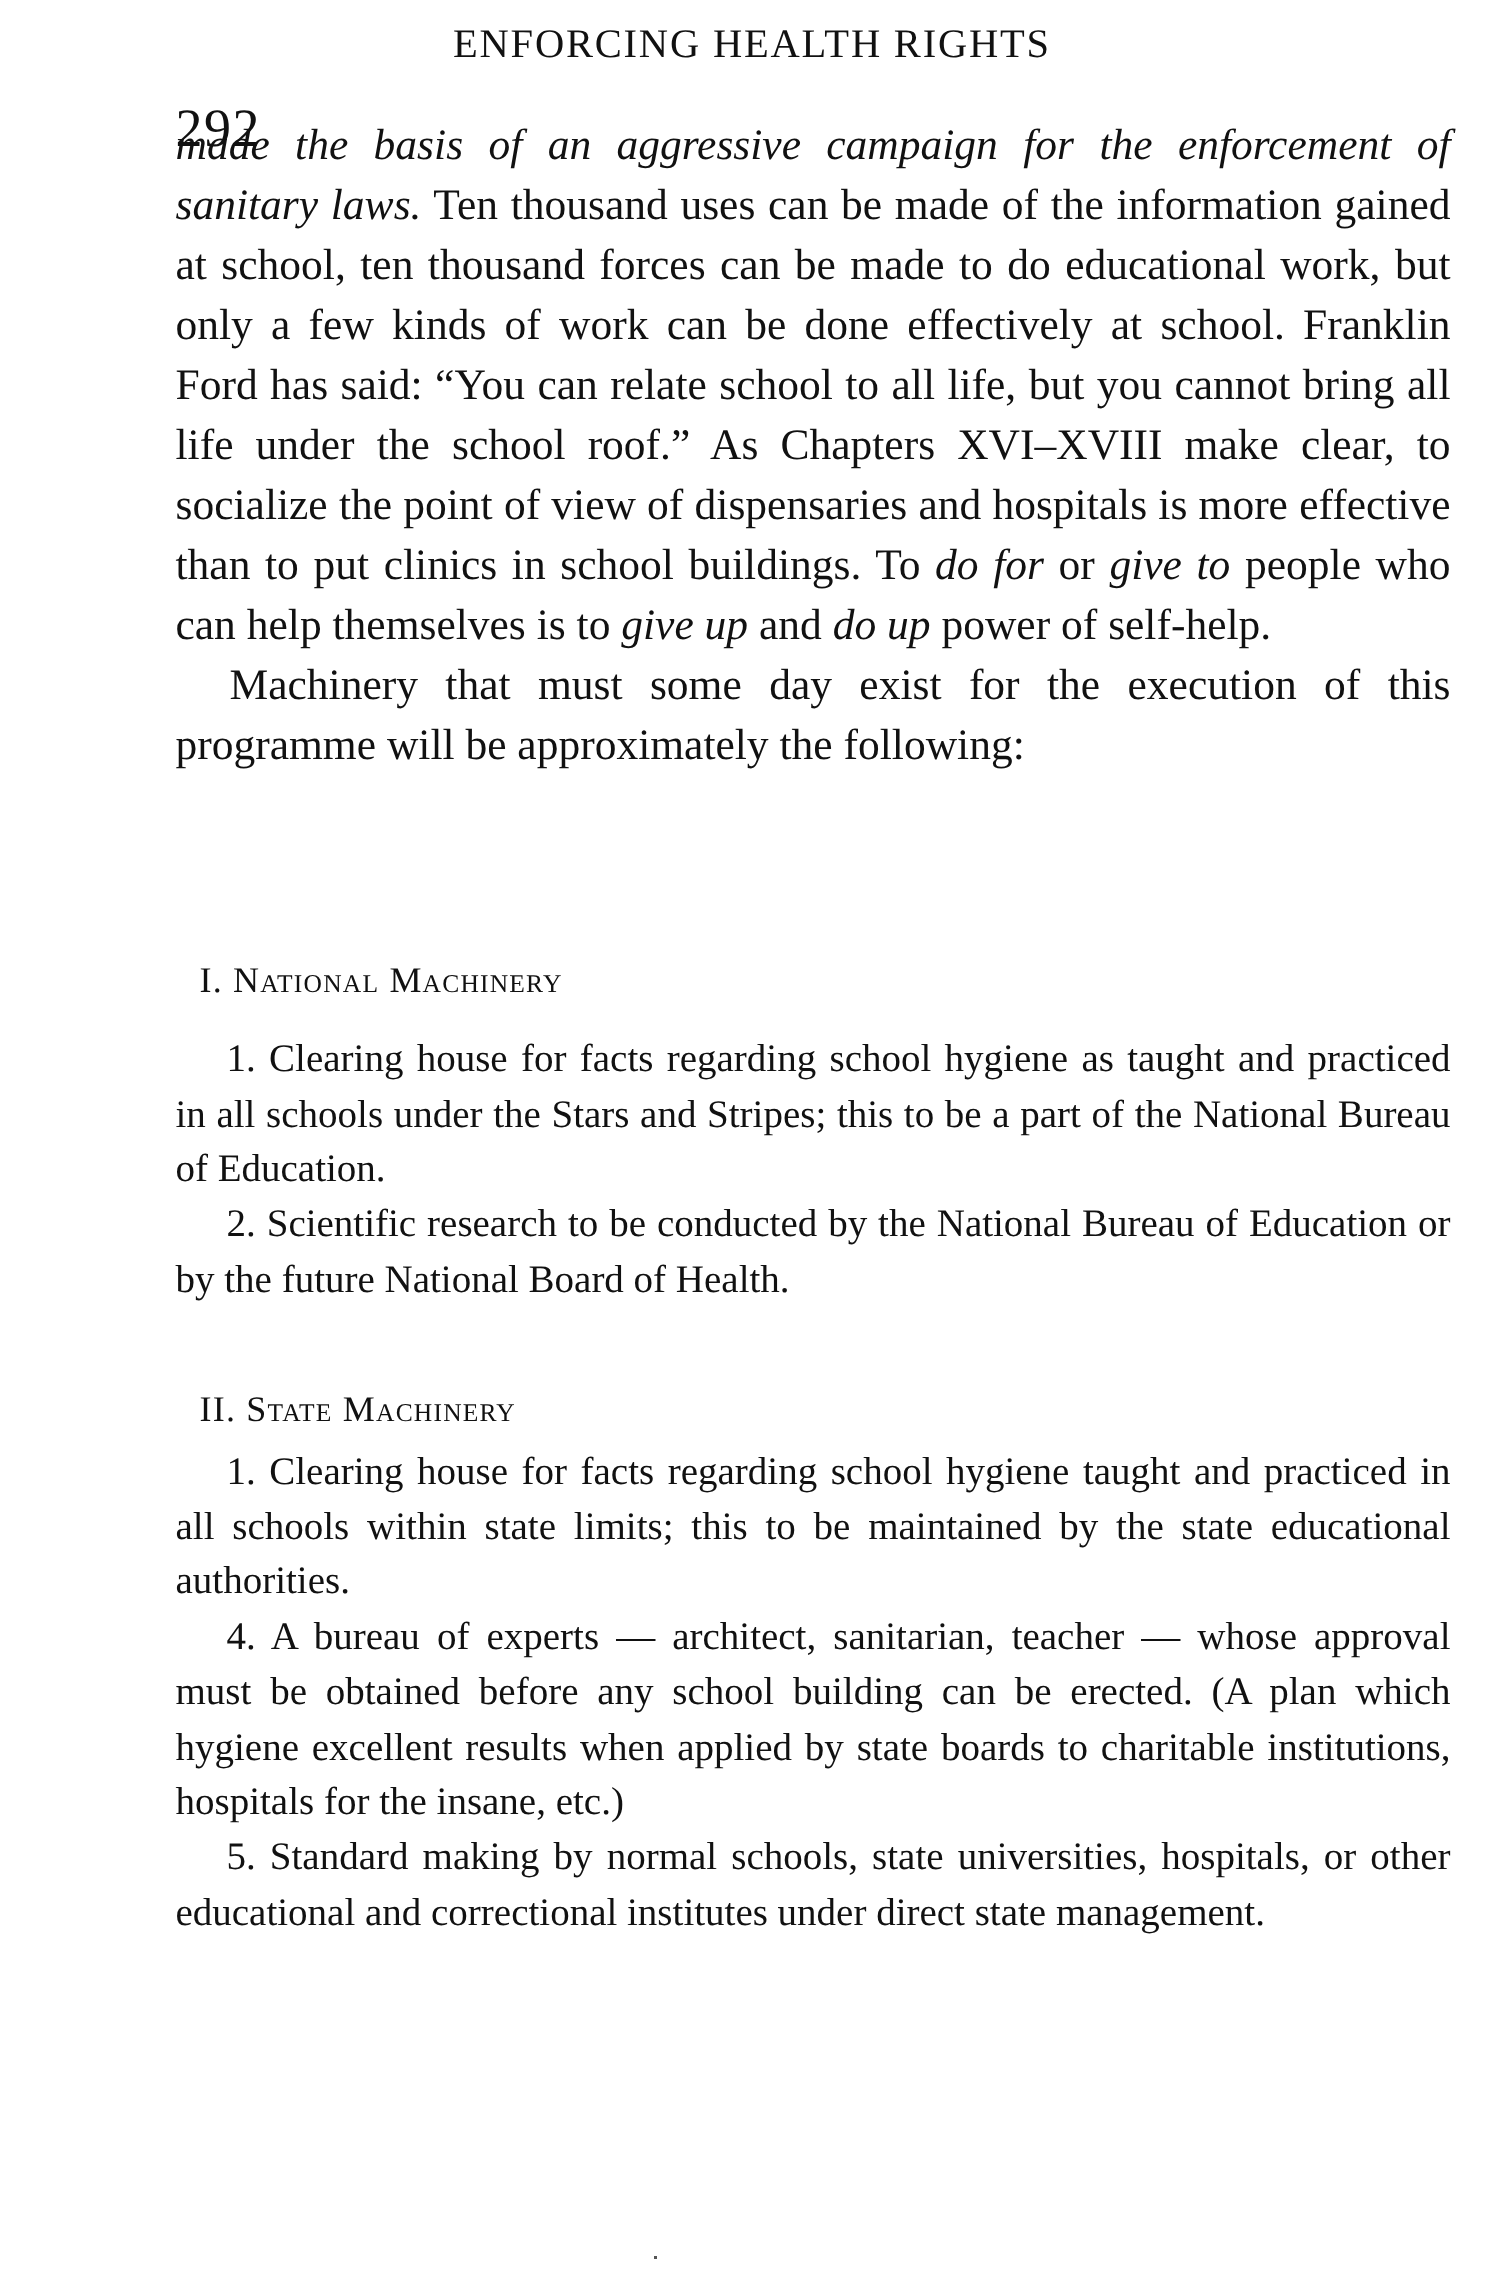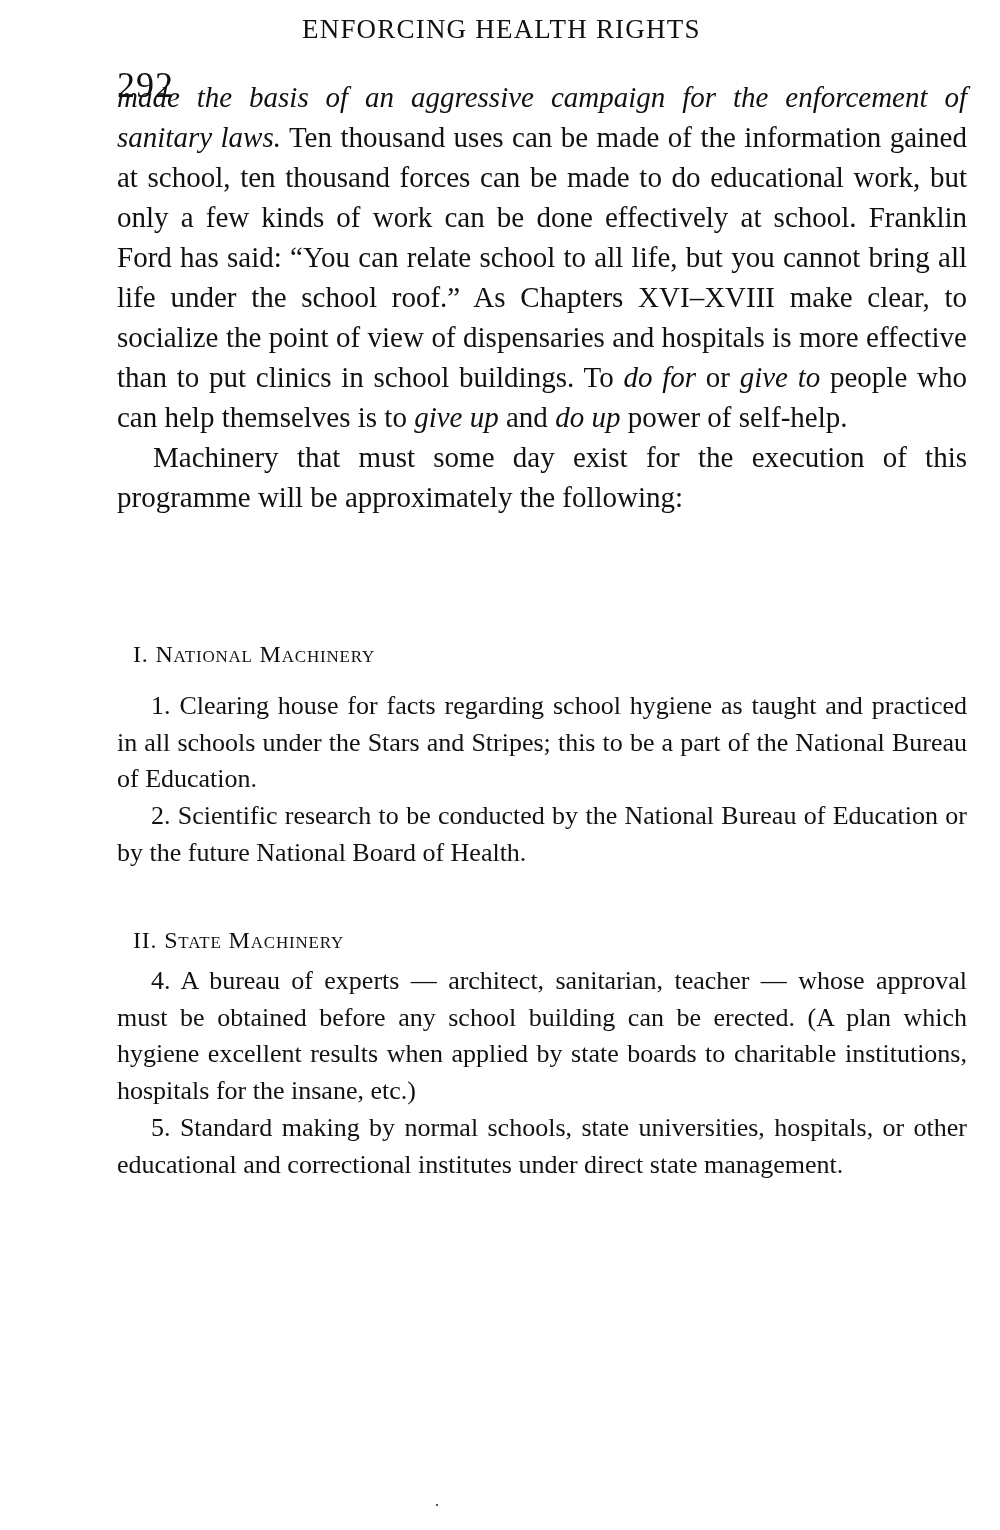--- a/index.html
+++ b/index.html
@@ -44,18 +44,19 @@
     <p><span class="num">1.</span> <span>Clearing house for facts regarding school hygiene as taught and practiced in all schools under the Stars and Stripes; this to be a part of the National Bureau of Education.</span></p>
     <p><span class="num">2.</span> <span>Scientific research to be conducted by the National Bureau of Education or by the future National Board of Health.</span></p>
   </div>
 
   <div class="section-heading" style="top:916px;margin-top:11px;">
     <span>II.</span>
     <span class="sc">State Machinery</span>
   </div>
 
   <div class="list" style="top:963px;">
+    <p><span class="num">1.</span> <span>Clearing house for facts regarding school hygiene taught and practiced in all schools within state limits; this to be maintained by the state educational authorities.</span></p>
     <p><span class="num">4.</span> <span>A bureau of experts — architect, sanitarian, teacher — whose approval must be obtained before any school building can be erected. (A plan which hygiene excellent results when applied by state boards to charitable institutions, hospitals for the insane, etc.)</span></p>
     <p><span class="num">5.</span> <span>Standard making by normal schools, state universities, hospitals, or other educational and correctional institutes under direct state management.</span></p>
   </div>
 </div>
 
 <div class="stray-mark"></div>
 
 </body></html>

